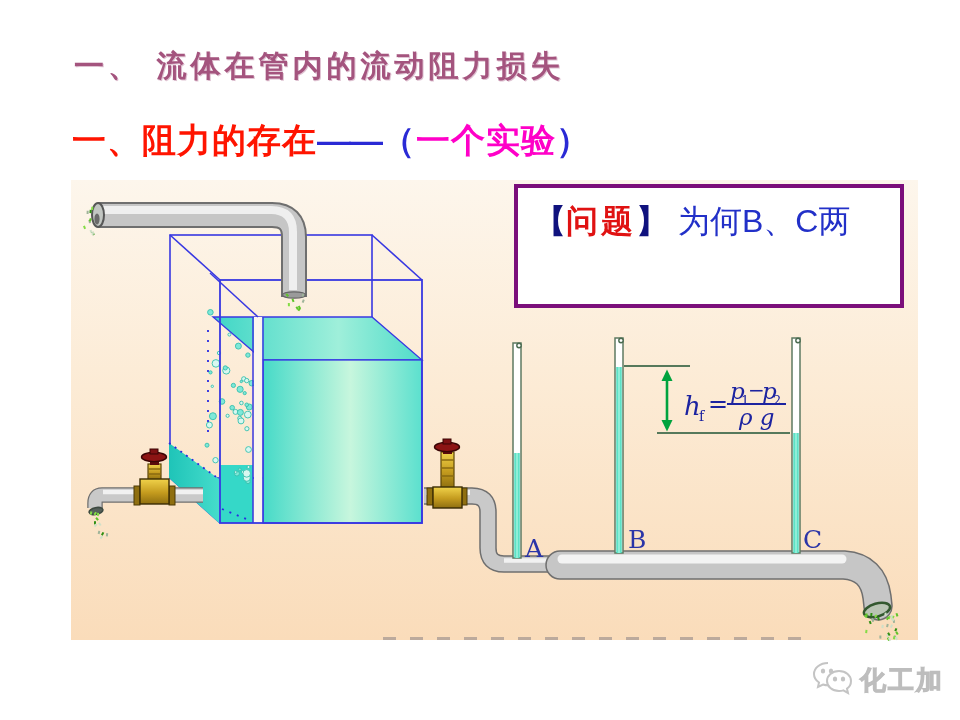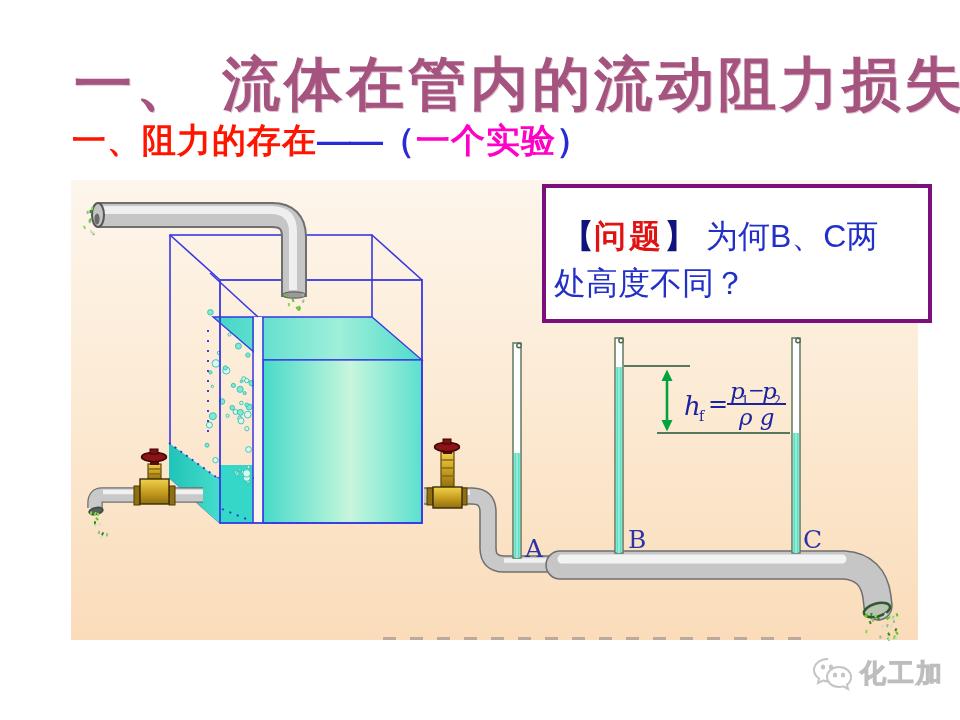--- a/index.html
+++ b/index.html
@@ -4,55 +4,55 @@
 <style>
   html,body{margin:0;padding:0;}
   body{
     width:960px;height:720px;position:relative;overflow:hidden;
     background:#ffffff;
     font-family:"Liberation Sans","DejaVu Sans",sans-serif;
   }
   .slide-title{
     position:absolute;left:74px;top:46px;width:860px;
     font-family:"DejaVu Serif",serif;
-    font-size:58px;font-weight:bold;color:#A4547E;
+    font-size:30px;font-weight:bold;color:#A4547E;
     letter-spacing:4px;white-space:nowrap;
     text-shadow:1px 1px 0 rgba(164,84,126,.35);
   }
   .subtitle{
     position:absolute;left:72px;top:118px;white-space:nowrap;
     font-size:34px;font-weight:bold;letter-spacing:1px;
   }
   .subtitle .lead{color:#FF1400;}
   .subtitle .dash{color:#2A2AD5;letter-spacing:-2px;}
   .subtitle .paren{color:#2A2AD5;font-weight:bold;}
   .subtitle .emph{color:#FF00C8;}
   .diagram-bg{
     position:absolute;left:71px;top:180px;width:847px;height:460px;
     background:linear-gradient(180deg,#FDF6EC 0%,#FCEBD5 45%,#FADCBA 100%);
   }
   .diagram-svg{position:absolute;left:0;top:0;}
   .question-box{
-    position:absolute;left:542px;top:184px;width:382px;height:106px;
+    position:absolute;left:514px;top:184px;width:382px;height:106px;
     background:#ffffff;border:4px solid #7B0F7B;
     font-size:32px;line-height:47px;color:#2230C8;
-    padding-top:25px;
+    padding-top:10px;
   }
   .question-box .l1{padding-left:16px;white-space:nowrap;}
   .question-box .l2{padding-left:8px;white-space:nowrap;}
   .qb-bracket{color:#10127E;font-weight:bold;}
   .qb-keyword{color:#E01212;font-weight:bold;font-family:"DejaVu Serif",serif;letter-spacing:3px;}
   .qb-rest{margin-left:10px;}
   .clipped-marks{
     position:absolute;left:383px;top:637px;width:420px;height:3px;
     background:repeating-linear-gradient(90deg,rgba(95,95,112,.40) 0 13px,rgba(95,95,112,0) 13px 27px);
   }
   .brand{
     position:absolute;left:810px;top:656px;height:42px;
-    display:flex;align-items:flex-start;gap:6px;
+    display:flex;align-items:flex-end;gap:6px;
   }
   .brand-text{
     font-size:26px;color:#B3B3B3;letter-spacing:2px;font-weight:bold;
     -webkit-text-stroke:1px #BDBDBD;color:#C9C9C9;
   }
 </style>
 </head>
 <body>
 
 <div class="diagram-bg"></div>
@@ -324,21 +324,20 @@
       <line x1="727" y1="404" x2="786" y2="404" stroke="#1C23A0" stroke-width="1.8"></line>
       <text x="739" y="425" font-family="'DejaVu Serif',serif" font-style="italic" font-size="23">ρ g</text>
     </g>
   </g>
 </svg>
 
 <div class="question-box">
   <div class="l1">
     <span class="qb-bracket">【</span><span class="qb-keyword">问题</span><span class="qb-bracket">】</span><span class="qb-rest">为何B、C两</span>
   </div>
-  <div class="l2">处高度不同？</div>
 </div>
 
 <div class="slide-title">一、 流体在管内的流动阻力损失</div>
 <div class="subtitle">
   <span class="lead">一、阻力的存在</span><span class="dash">——</span><span class="paren">（</span><span class="emph">一个实验</span><span class="paren">）</span>
 </div>
 
 <div class="clipped-marks"></div>
 
 <div class="brand">

